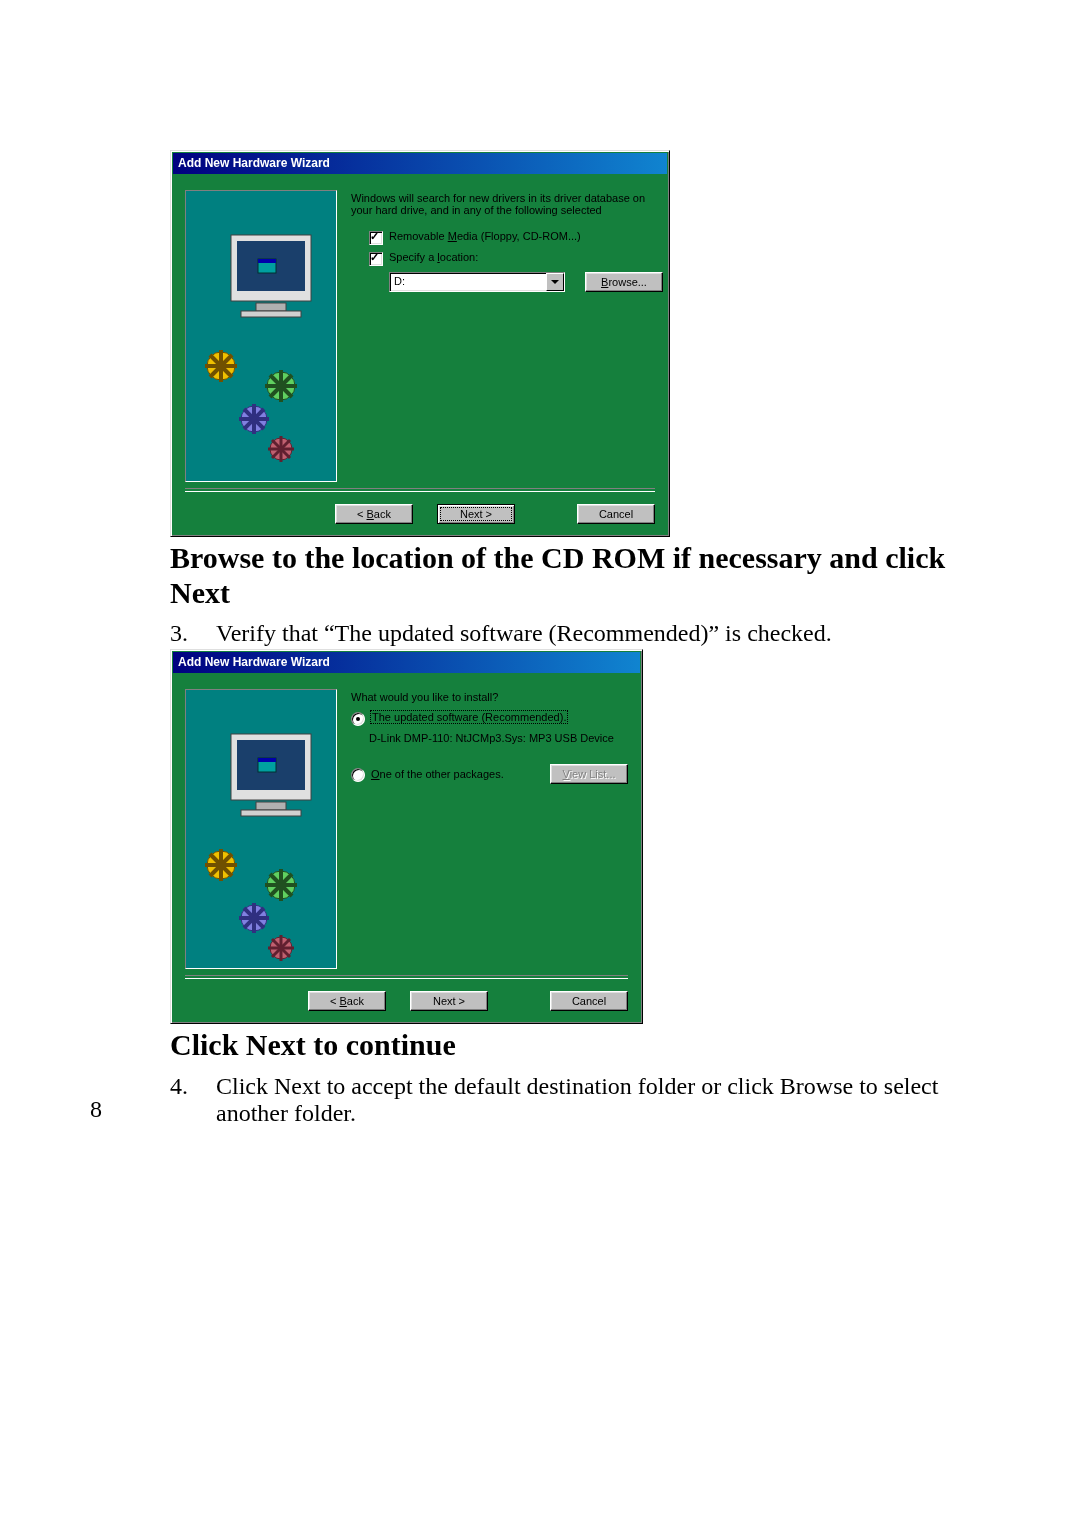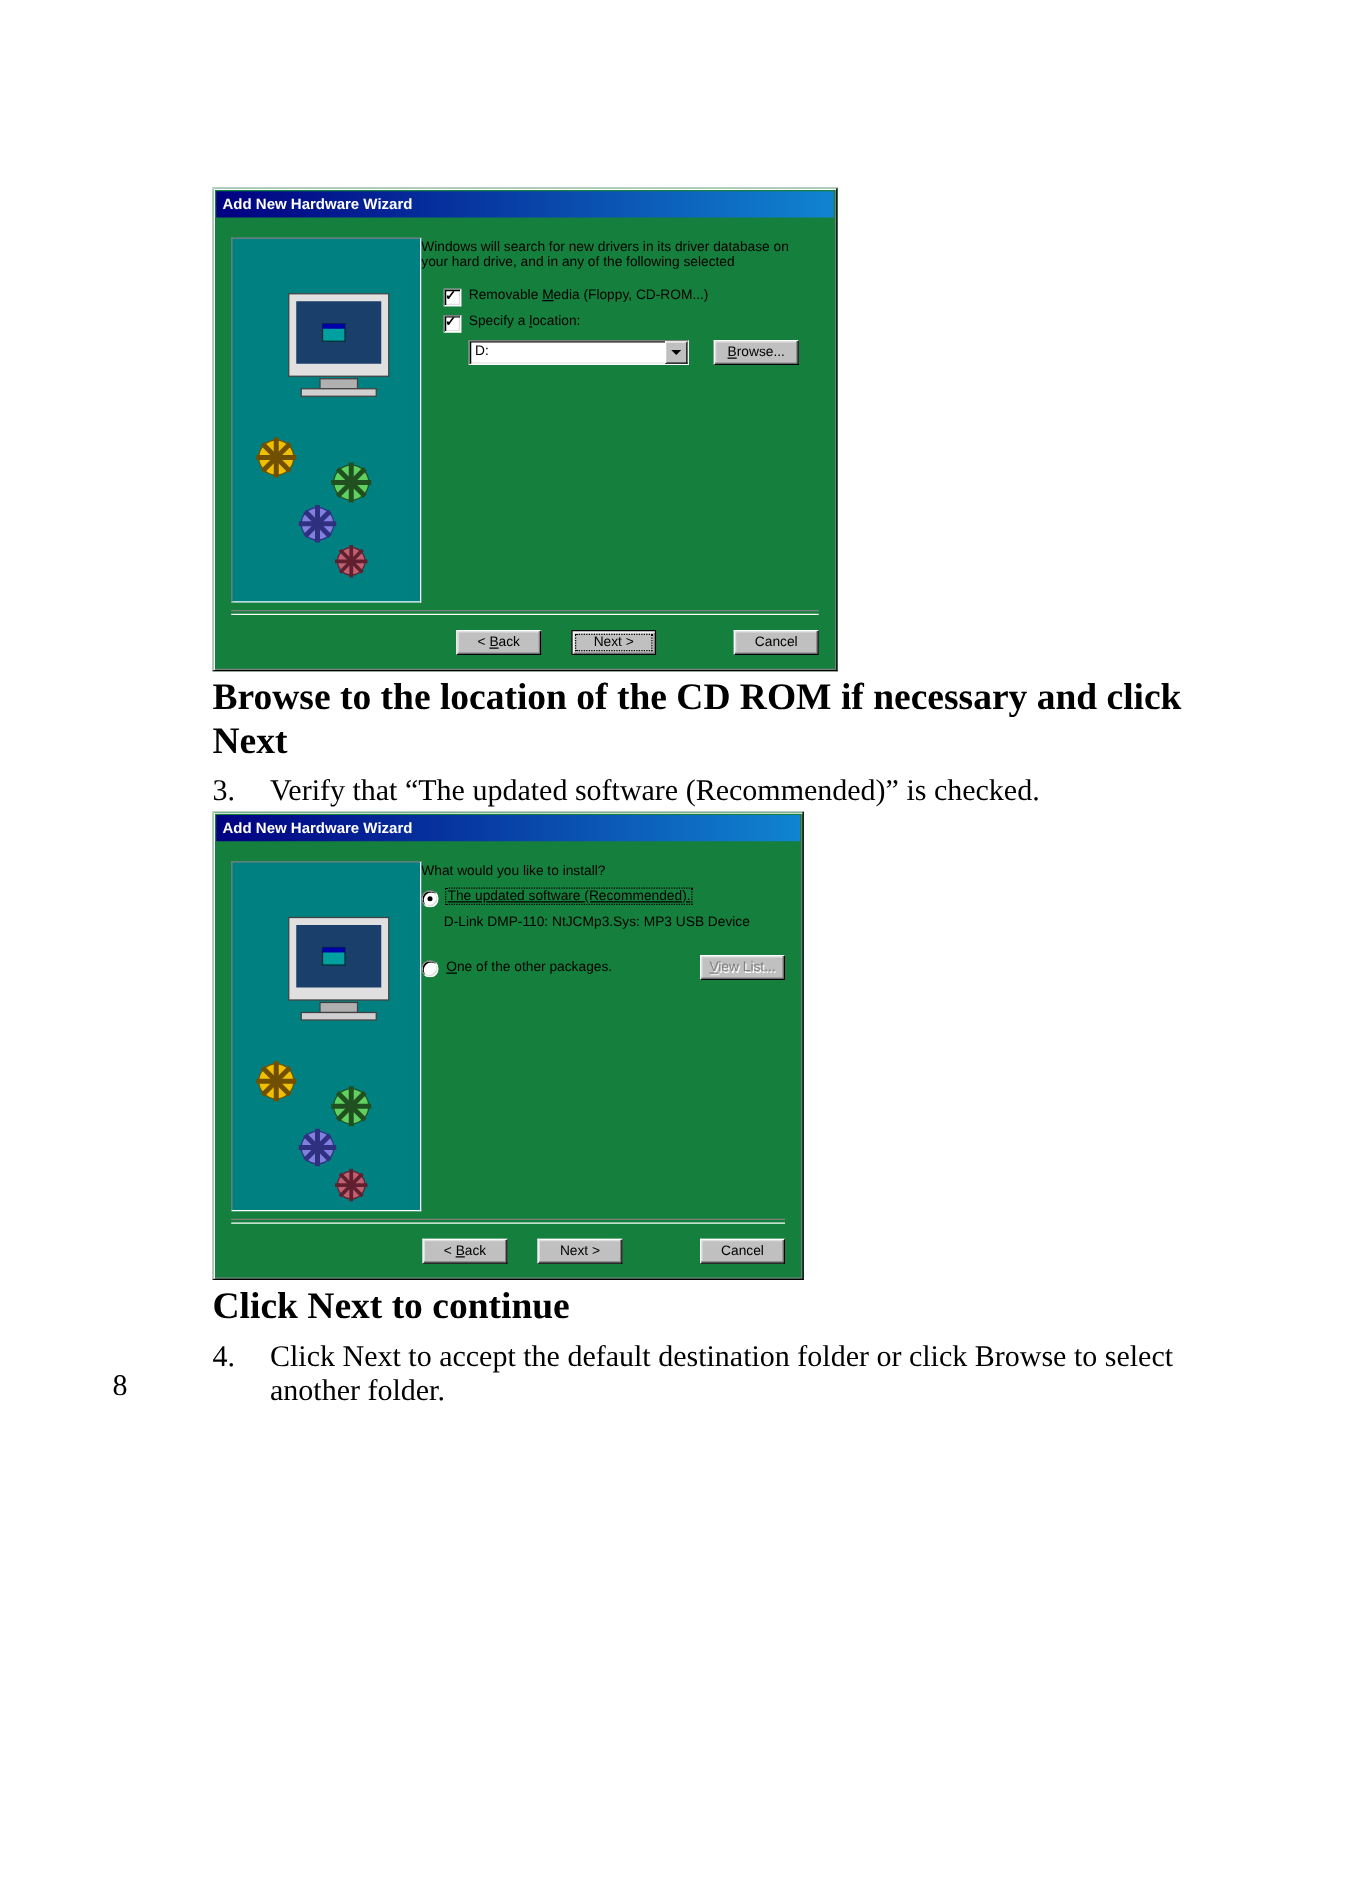--- a/index.html
+++ b/index.html
@@ -33,20 +33,21 @@
     background: linear-gradient(to right, #000080, #1084d0);
     color: #fff;
     font-weight: bold;
     font-size: 12px;
     padding: 3px 5px 4px 5px;
     margin: 2px;
   }
   .dialog-body {
     display: flex;
     padding: 14px 14px 6px 14px;
+    gap: 14px;
   }
   .sidebar {
     width: 150px;
     background: #008080;
     flex-shrink: 0;
     border-top: 1px solid #808080;
     border-left: 1px solid #808080;
     border-right: 1px solid #fff;
     border-bottom: 1px solid #fff;
     position: relative;
@@ -122,21 +123,21 @@
   }
   .combo .combo-btn::after { content:""; border-left:4px solid transparent; border-right:4px solid transparent; border-top:4px solid #000; }
   .winbtn {
     font-family: "MS Sans Serif", Tahoma, Arial, sans-serif;
     font-size: 11px;
     background:#c0c0c0;
     border-top:1px solid #fff; border-left:1px solid #fff;
     border-right:1px solid #000; border-bottom:1px solid #000;
     box-shadow: inset -1px -1px 0 #808080, inset 1px 1px 0 #dfdfdf;
     padding: 3px 0;
-    width: 68px;
+    width: 78px;
     text-align:center;
     box-sizing: border-box;
   }
   .winbtn.default {
     border: 1px solid #000;
     box-shadow: inset 1px 1px 0 #fff, inset -1px -1px 0 #808080, inset 2px 2px 0 #dfdfdf;
     outline: 1px dotted #000;
     outline-offset: -4px;
   }
   .winbtn.disabled { color: #808080; text-shadow: 1px 1px 0 #fff; }
@@ -149,21 +150,20 @@
   .button-bar .gap { width: 14px; }
   .hr {
     height:2px; margin: 0 14px;
     border-top:1px solid #808080; border-bottom:1px solid #fff;
   }
   .location-row { display:flex; align-items:center; margin-left: 38px; margin-top:6px; }
   .dotted {
     outline: 1px dotted #000;
     outline-offset: 0px;
     padding: 0 1px;
-    text-decoration: underline;
   }
 
   .instruction { font-weight: bold; font-size: 30px; margin: 4px 0 10px 0; line-height: 1.15; }
   .step { display:flex; gap: 18px; margin: 2px 0; }
   .step .num { width: 28px; flex-shrink:0; text-align:left; }
   .step .txt { flex:1; }
   .page-num { position:absolute; left:90px; bottom:66px; font-size:24px; }
 </style>
 </head>
 <body>

